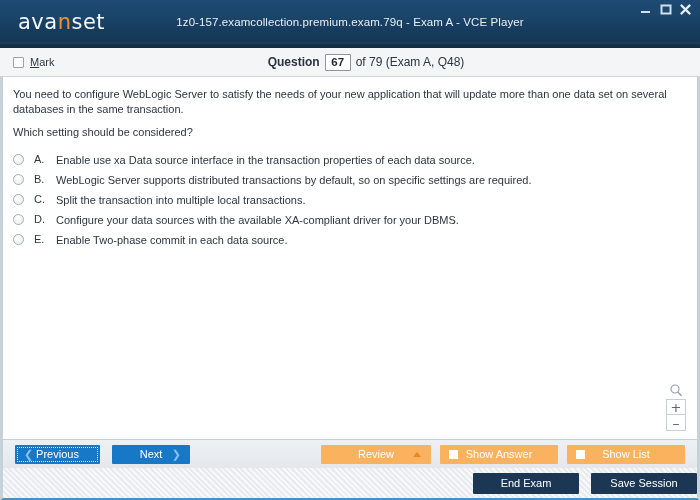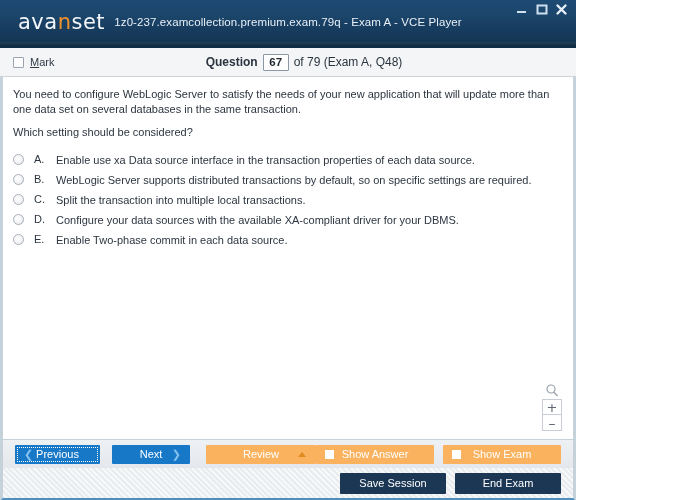--- a/index.html
+++ b/index.html
@@ -10,21 +10,21 @@
   body {
     width: 700px;
     height: 500px;
     overflow: hidden;
     font-family: "Liberation Sans", sans-serif;
     -webkit-font-smoothing: antialiased;
   }
 
   .app {
     position: relative;
-    width: 576px;
+    width: 700px;
     height: 500px;
     box-sizing: border-box;
     background: #ffffff;
     overflow: hidden;
   }
 
   
   .titlebar {
     position: relative;
     height: 46px;
@@ -289,21 +289,21 @@
     margin-left: auto;
   }
   .btn-review .tri {
     position: absolute;
     right: 10px;
     width: 0; height: 0;
     border-left: 4px solid transparent;
     border-right: 4px solid transparent;
     border-bottom: 5px solid #e08a20;
   }
-  .btn-answer { width: 118px; }
+  .btn-answer { width: 118px; margin-left: 9px; }
   .btn-list { width: 118px; margin-left: 9px; margin-right: 12px; }
   .sqchk {
     position: absolute;
     left: 9px;
     width: 9px;
     height: 9px;
     background: #ffffff;
   }
 
   
@@ -331,21 +331,21 @@
   .btn-end { width: 106px; margin-left: 9px; margin-right: 12px; }
 </style>
 </head>
 <body>
 
 <div class="app">
 
   <div class="titlebar">
     <div class="logo"><span>ava</span><span class="hl">n</span><span>set</span></div>
 
-    <div class="window-title">1z0-237.examcollection.premium.exam.79q - Exam A - VCE Player</div>
+    <div class="window-title">1z0-157.examcollection.premium.exam.79q - Exam A - VCE Player</div>
 
     <div class="win-controls">
       <div class="win-btn">
         <svg width="13" height="13" viewBox="0 0 13 13">
             <rect x="2" y="8" width="9" height="2" fill="#cfe0ee"></rect>
           </svg>
       </div>
       <div class="win-btn">
         <svg width="13" height="13" viewBox="0 0 13 13">
             <rect x="2.5" y="2.5" width="9" height="8" fill="none" stroke="#cfe0ee" stroke-width="2"></rect>
@@ -430,26 +430,26 @@
     <button class="btn orange btn-review">
       <span>Review</span>
       <span class="tri"></span>
     </button>
     <button class="btn orange btn-answer">
       <span class="sqchk"></span>
       <span>Show Answer</span>
     </button>
     <button class="btn orange btn-list">
       <span class="sqchk"></span>
-      <span>Show Exam</span>
+      <span>Show List</span>
     </button>
   </div>
 
   <div class="footer">
+    <button class="btn btn-dark btn-end">
+      <span>End Exam</span>
+    </button>
     <button class="btn btn-dark btn-save">
       <span>Save Session</span>
     </button>
-    <button class="btn btn-dark btn-end">
-      <span>End Exam</span>
-    </button>
   </div>
 
 </div>
 
 </body></html>

